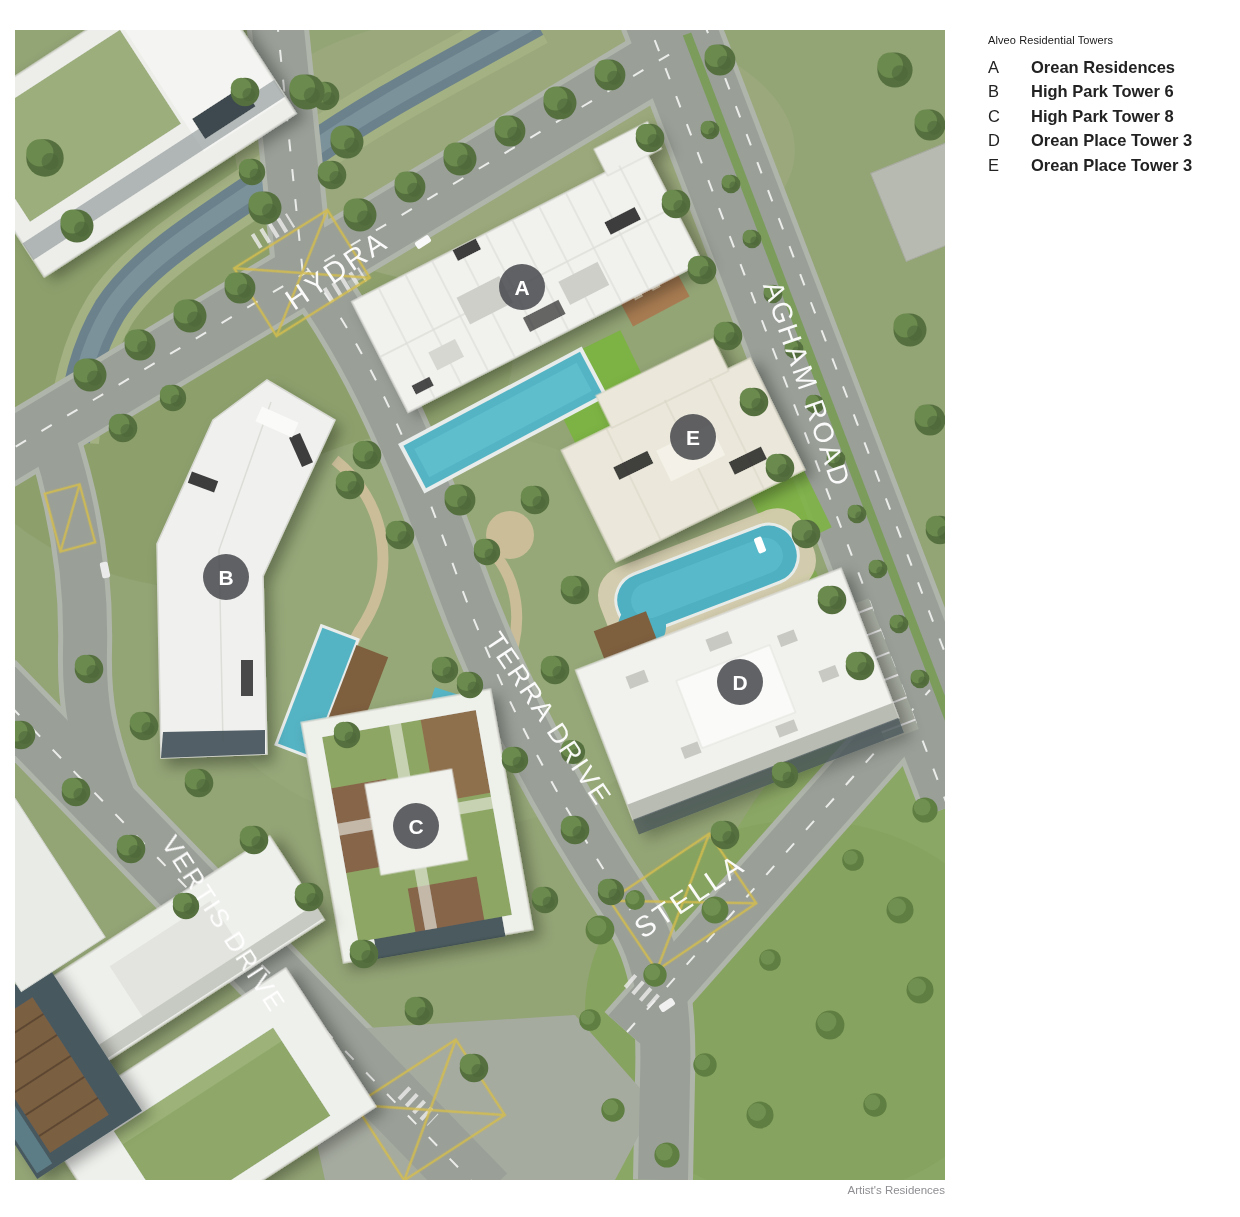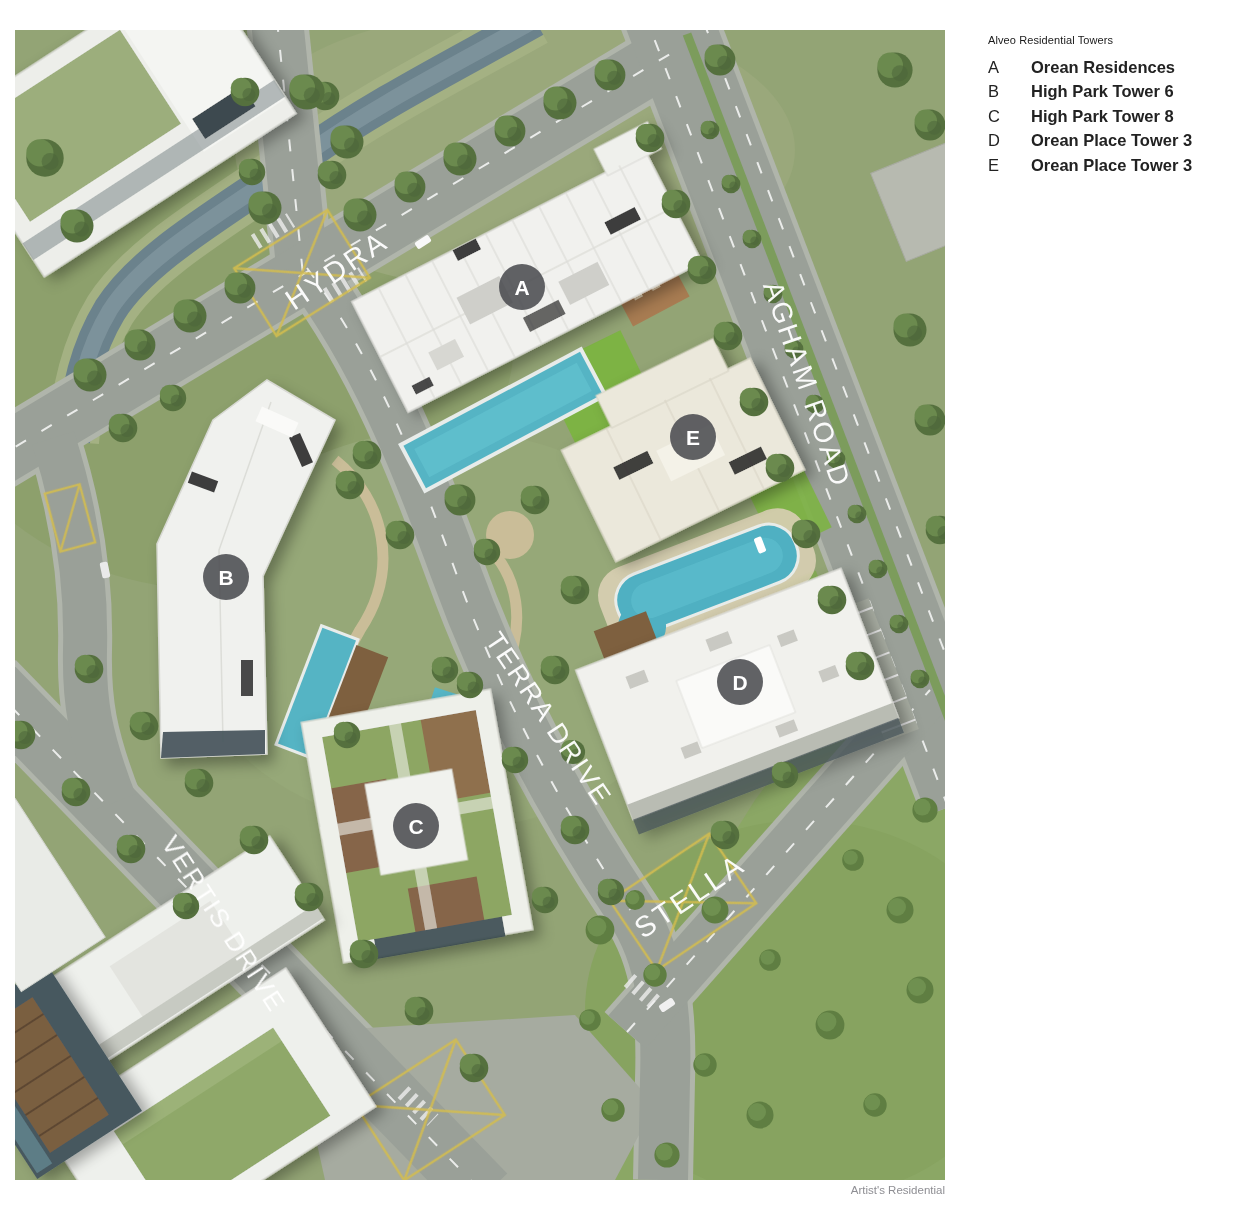--- a/index.html
+++ b/index.html
@@ -432,13 +432,13 @@
       <span class="legend-letter">D</span>
       <span class="legend-name">Orean Place Tower 3</span>
     </div>
     <div class="legend-row">
       <span class="legend-letter">E</span>
       <span class="legend-name">Orean Place Tower 3</span>
     </div>
   </div>
 </div>
 
-<div class="caption">Artist's Residential</div>
+<div class="caption">Artist's Residences</div>
 
 </body></html>

